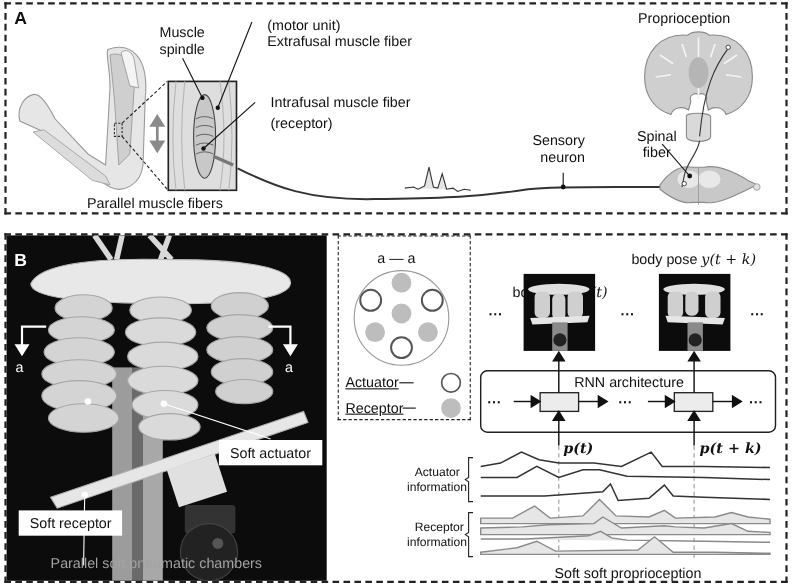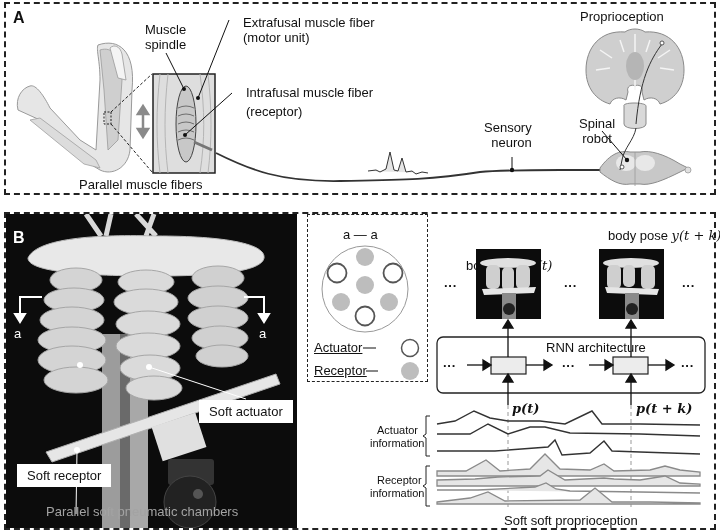--- a/index.html
+++ b/index.html
@@ -58,42 +58,42 @@
   <line x1="184" y1="89" x2="166" y2="53" stroke="#111" stroke-width="1"></line>
   <line x1="198" y1="98" x2="229" y2="20" stroke="#111" stroke-width="1"></line>
   <line x1="185" y1="135" x2="232" y2="93" stroke="#111" stroke-width="1"></line>
 </svg>
 
 <div class="lbl" style="left:145px; top:22px; text-align:center;">
   <div>Muscle</div>
   <div style="margin-left:0px;text-align:center;">spindle</div>
 </div>
 <div class="lbl" style="left:243px; top:15px;">
+  <div>(motor unit)</div>
   <div>Extrafusal muscle fiber</div>
-  <div>(motor unit)</div>
 </div>
 <div class="lbl" style="left:246px; top:85px;">
   <div>Intrafusal muscle fiber</div>
   <div style="margin-top:4px;">(receptor)</div>
 </div>
 <div class="lbl" style="left:79px; top:177px;">Parallel muscle fibers</div>
 
 <svg style="left:0;top:0" width="720" height="200">
   <path d="M216 153 C250 170 280 182 340 181 C400 180 430 180 480 172 C500 170 530 170 560 170 L620 170" fill="none" stroke="#333" stroke-width="1.8"></path>
   <circle cx="512" cy="170" r="2.2" fill="#111"></circle>
   <line x1="512" y1="170" x2="512" y2="157" stroke="#111" stroke-width="1"></line>
   <path d="M368 171 L376 170 L380 172 L386 169 L390 152 L394 170 L398 171 L402 158 L406 172 L412 171 L416 174 L422 172 L428 173" fill="#e5e5e5" stroke="#333" stroke-width="1"></path>
 </svg>
 <div class="lbl" style="left:484px; top:120px; text-align:right;">
   <div>Sensory</div>
   <div>neuron</div>
 </div>
 <div class="lbl" style="left:579px; top:116px; text-align:center;">
   <div>Spinal</div>
-  <div>robot</div>
+  <div>fiber</div>
 </div>
 <div class="lbl" style="left:580px; top:9px;">Proprioception</div>
 
 <svg style="left:0;top:0" width="720" height="200">
   <path d="M625 32 C600 30 586 48 586 70 C586 88 596 100 610 104 C612 98 620 96 626 100 L628 92 C626 86 632 84 635 86 C638 84 644 86 642 92 L644 100 C650 96 658 98 660 104 C674 100 684 88 684 70 C684 48 670 30 645 32 C640 28 630 28 625 32 Z" fill="#cfcfcf" stroke="#8a8a8a" stroke-width="1"></path>
   <g stroke="#f4f4f4" stroke-width="1.5" fill="none">
     <path d="M635 34 L635 90"></path>
       <path d="M600 50 L612 58"></path>
       <path d="M596 70 L610 68"></path>
     <path d="M670 50 L658 58"></path>
@@ -190,21 +190,21 @@
   <circle cx="410" cy="348" r="8.5" fill="#fff" stroke="#555" stroke-width="1.5"></circle>
   <line x1="366" y1="371" x2="378" y2="371" stroke="#111" stroke-width="1"></line>
   <circle cx="410" cy="371" r="9" fill="#bdbdbd"></circle>
 </svg>
 <div class="lbl" style="left:314px; top:340px; text-decoration:underline;">Actuator</div>
 <div class="lbl" style="left:314px; top:363px; text-decoration:underline;">Receptor</div>
 
 <div class="lbl" style="left:466px; top:228px;margin-top:30px;">
   <span>body pose </span><span class="math">y(t)</span>
 </div>
-<div class="lbl" style="left:608px; top:228px;">
+<div class="lbl" style="left:574px; top:228px;">
   <span>body pose </span><span class="math">y(t + k)</span>
 </div>
 
 <div class="photo" style="left:476px; top:249px; width:65px; height:70px;">
   <svg style="left:0;top:0" width="65" height="70">
     <ellipse cx="32" cy="14" rx="28" ry="5" fill="#e0e0e0"></ellipse>
     <g fill="#cfcfcf">
         <rect x="10" y="16" width="14" height="24" rx="5"></rect>
         <rect x="26" y="18" width="12" height="24" rx="5"></rect>
         <rect x="40" y="16" width="14" height="24" rx="5"></rect>
@@ -250,21 +250,21 @@
     <line x1="631" y1="357" x2="631" y2="326"></line>
       <polygon points="626,328 631,320 636,328"></polygon>
     <line x1="508" y1="405" x2="508" y2="382"></line>
       <polygon points="503,382 508,374 513,382"></polygon>
     <line x1="631" y1="405" x2="631" y2="382"></line>
       <polygon points="626,382 631,374 636,382"></polygon>
   </g>
   <line x1="508" y1="405" x2="508" y2="510" stroke="#999" stroke-width="1" stroke-dasharray="4,3"></line>
   <line x1="631" y1="405" x2="631" y2="510" stroke="#999" stroke-width="1" stroke-dasharray="4,3"></line>
 </svg>
-<div class="lbl" style="left:522px; top:340px;margin-left:24px;">RNN architecture</div>
+<div class="lbl" style="left:522px; top:340px;">RNN architecture</div>
 <div class="lbl" style="left:443px; top:358px; font-weight:bold;">···</div>
 <div class="lbl" style="left:562px; top:358px; font-weight:bold;">···</div>
 <div class="lbl" style="left:681px; top:358px; font-weight:bold;">···</div>
 
 <div class="lbl mathb" style="left:512px; top:401px;">p(t)</div>
 <div class="lbl mathb" style="left:636px; top:401px;">p(t + k)</div>
 
 <svg style="left:0;top:0" width="720" height="532">
   <g fill="none" stroke="#333" stroke-width="1.4">
     <path d="M437 424 L455 421 L474 411 L490 418 L508 421 L540 421 L565 424 L592 411 L602 424 L640 424 L700 425"></path>

